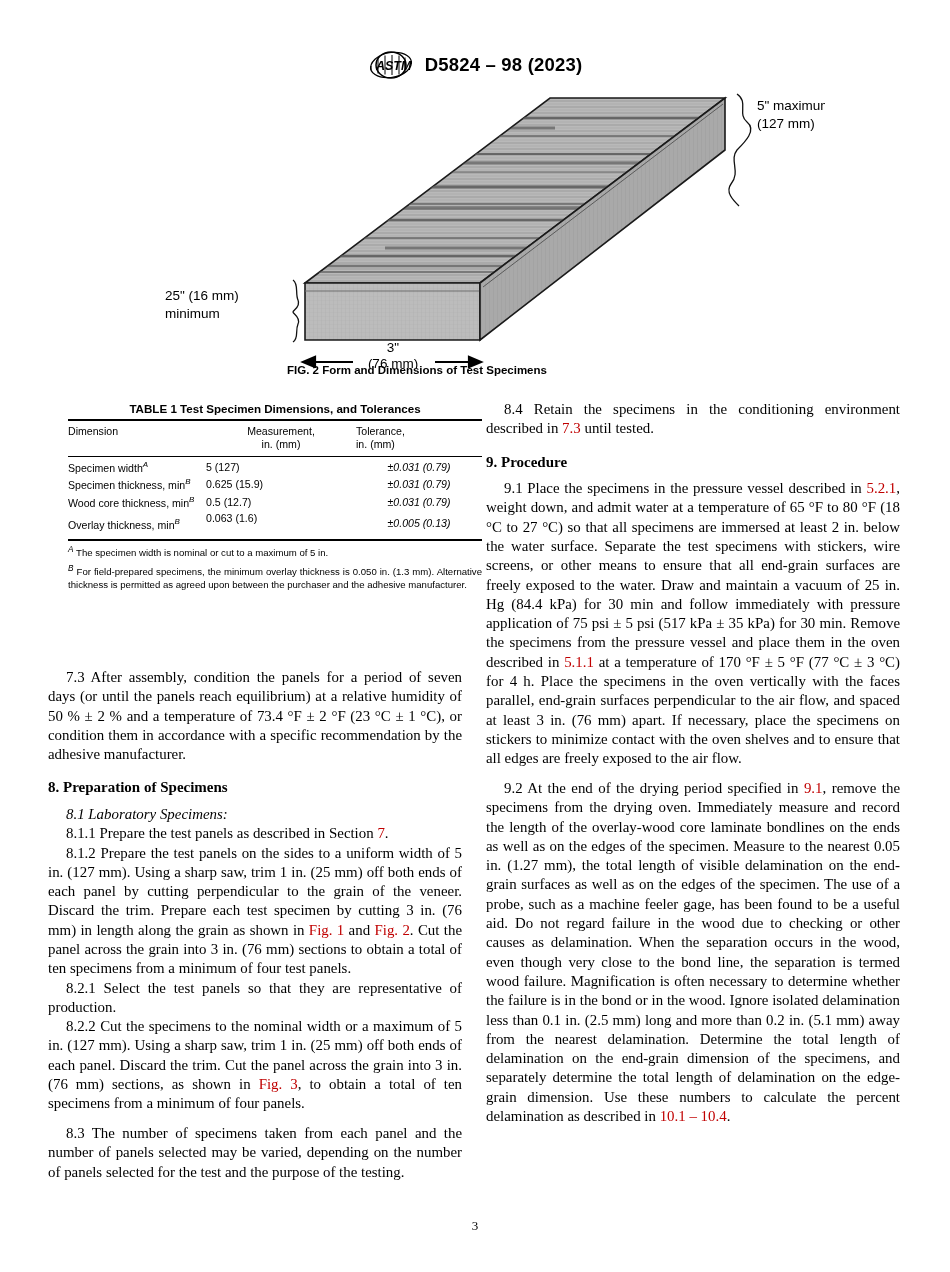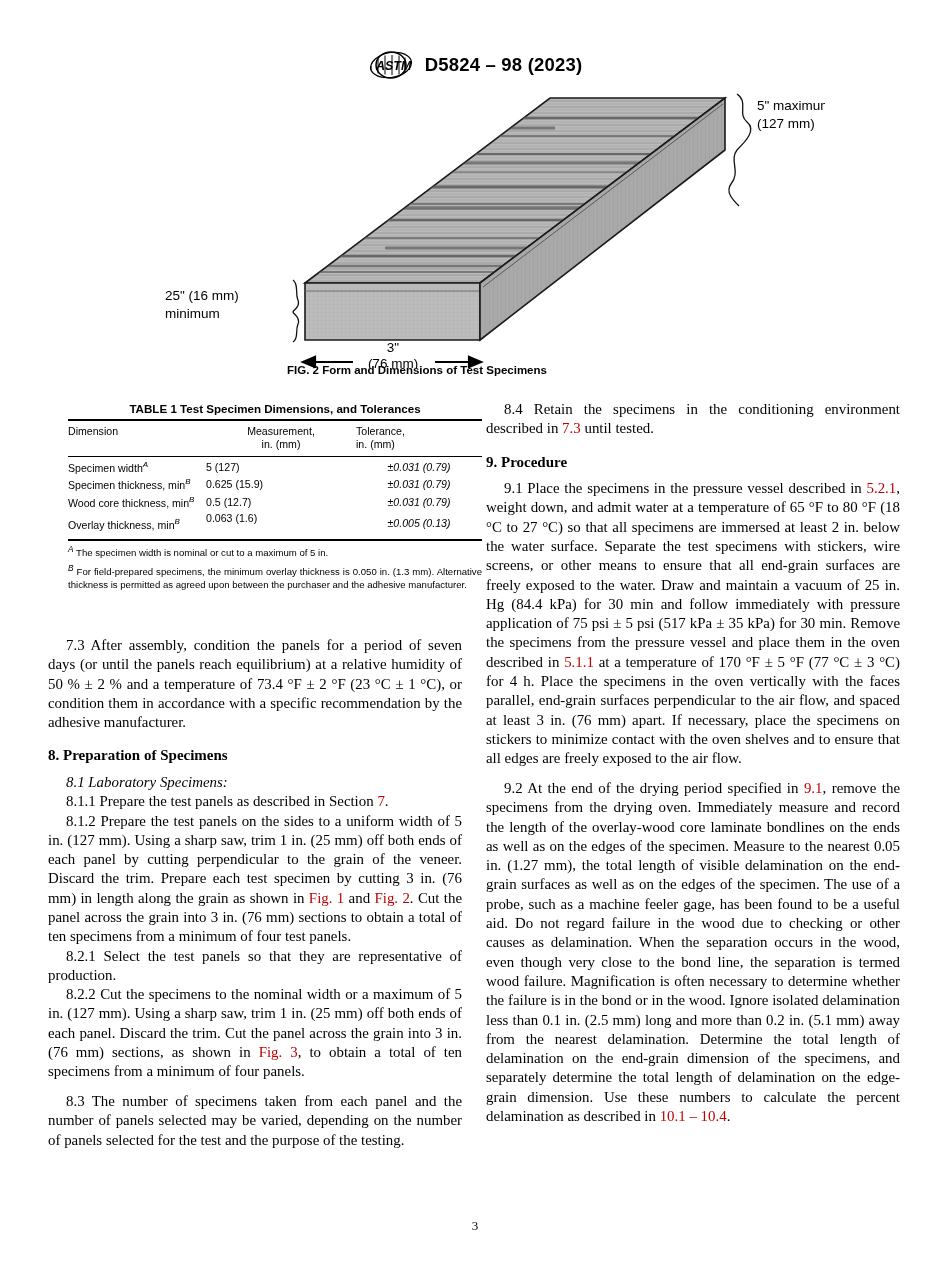--- a/index.html
+++ b/index.html
@@ -305,21 +305,21 @@
     <div class="tbl-foot">
       <span class="fnmark">A</span>
       <span>The specimen width is nominal or cut to a maximum of 5 in.</span>
     </div>
     <div class="tbl-foot">
       <span class="fnmark">B</span>
       <span>For field-prepared specimens, the minimum overlay thickness is 0.050 in. (1.3 mm). Alternative thickness is permitted as agreed upon between the purchaser and the adhesive manufacturer.</span>
     </div>
   </div>
 
-  <div class="col col-left" style="top:636px;">
+  <div class="col col-left" style="top:668px;">
     <p>7.3 After assembly, condition the panels for a period of seven days (or until the panels reach equilibrium) at a relative humidity of 50 % ± 2 % and a temperature of 73.4 °F ± 2 °F (23 °C ± 1 °C), or condition them in accordance with a specific recommendation by the adhesive manufacturer.</p>
 
     <div class="sec-head">8.  Preparation of Specimens</div>
 
     <p class="ital">8.1 Laboratory Specimens:</p>
 
     <p><span>8.1.1  Prepare the test panels as described in Section </span><span class="xref">7</span><span>.</span></p>
 
     <p><span>8.1.2  Prepare the test panels on the sides to a uniform width of 5 in. (127 mm). Using a sharp saw, trim 1 in. (25 mm) off both ends of each panel by cutting perpendicular to the grain of the veneer. Discard the trim. Prepare each test specimen by cutting 3 in. (76 mm) in length along the grain as shown in </span><span class="xref">Fig. 1</span><span> and </span><span class="xref">Fig. 2</span><span>. Cut the panel across the grain into 3 in. (76 mm) sections to obtain a total of ten specimens from a minimum of four test panels.</span></p>
 

